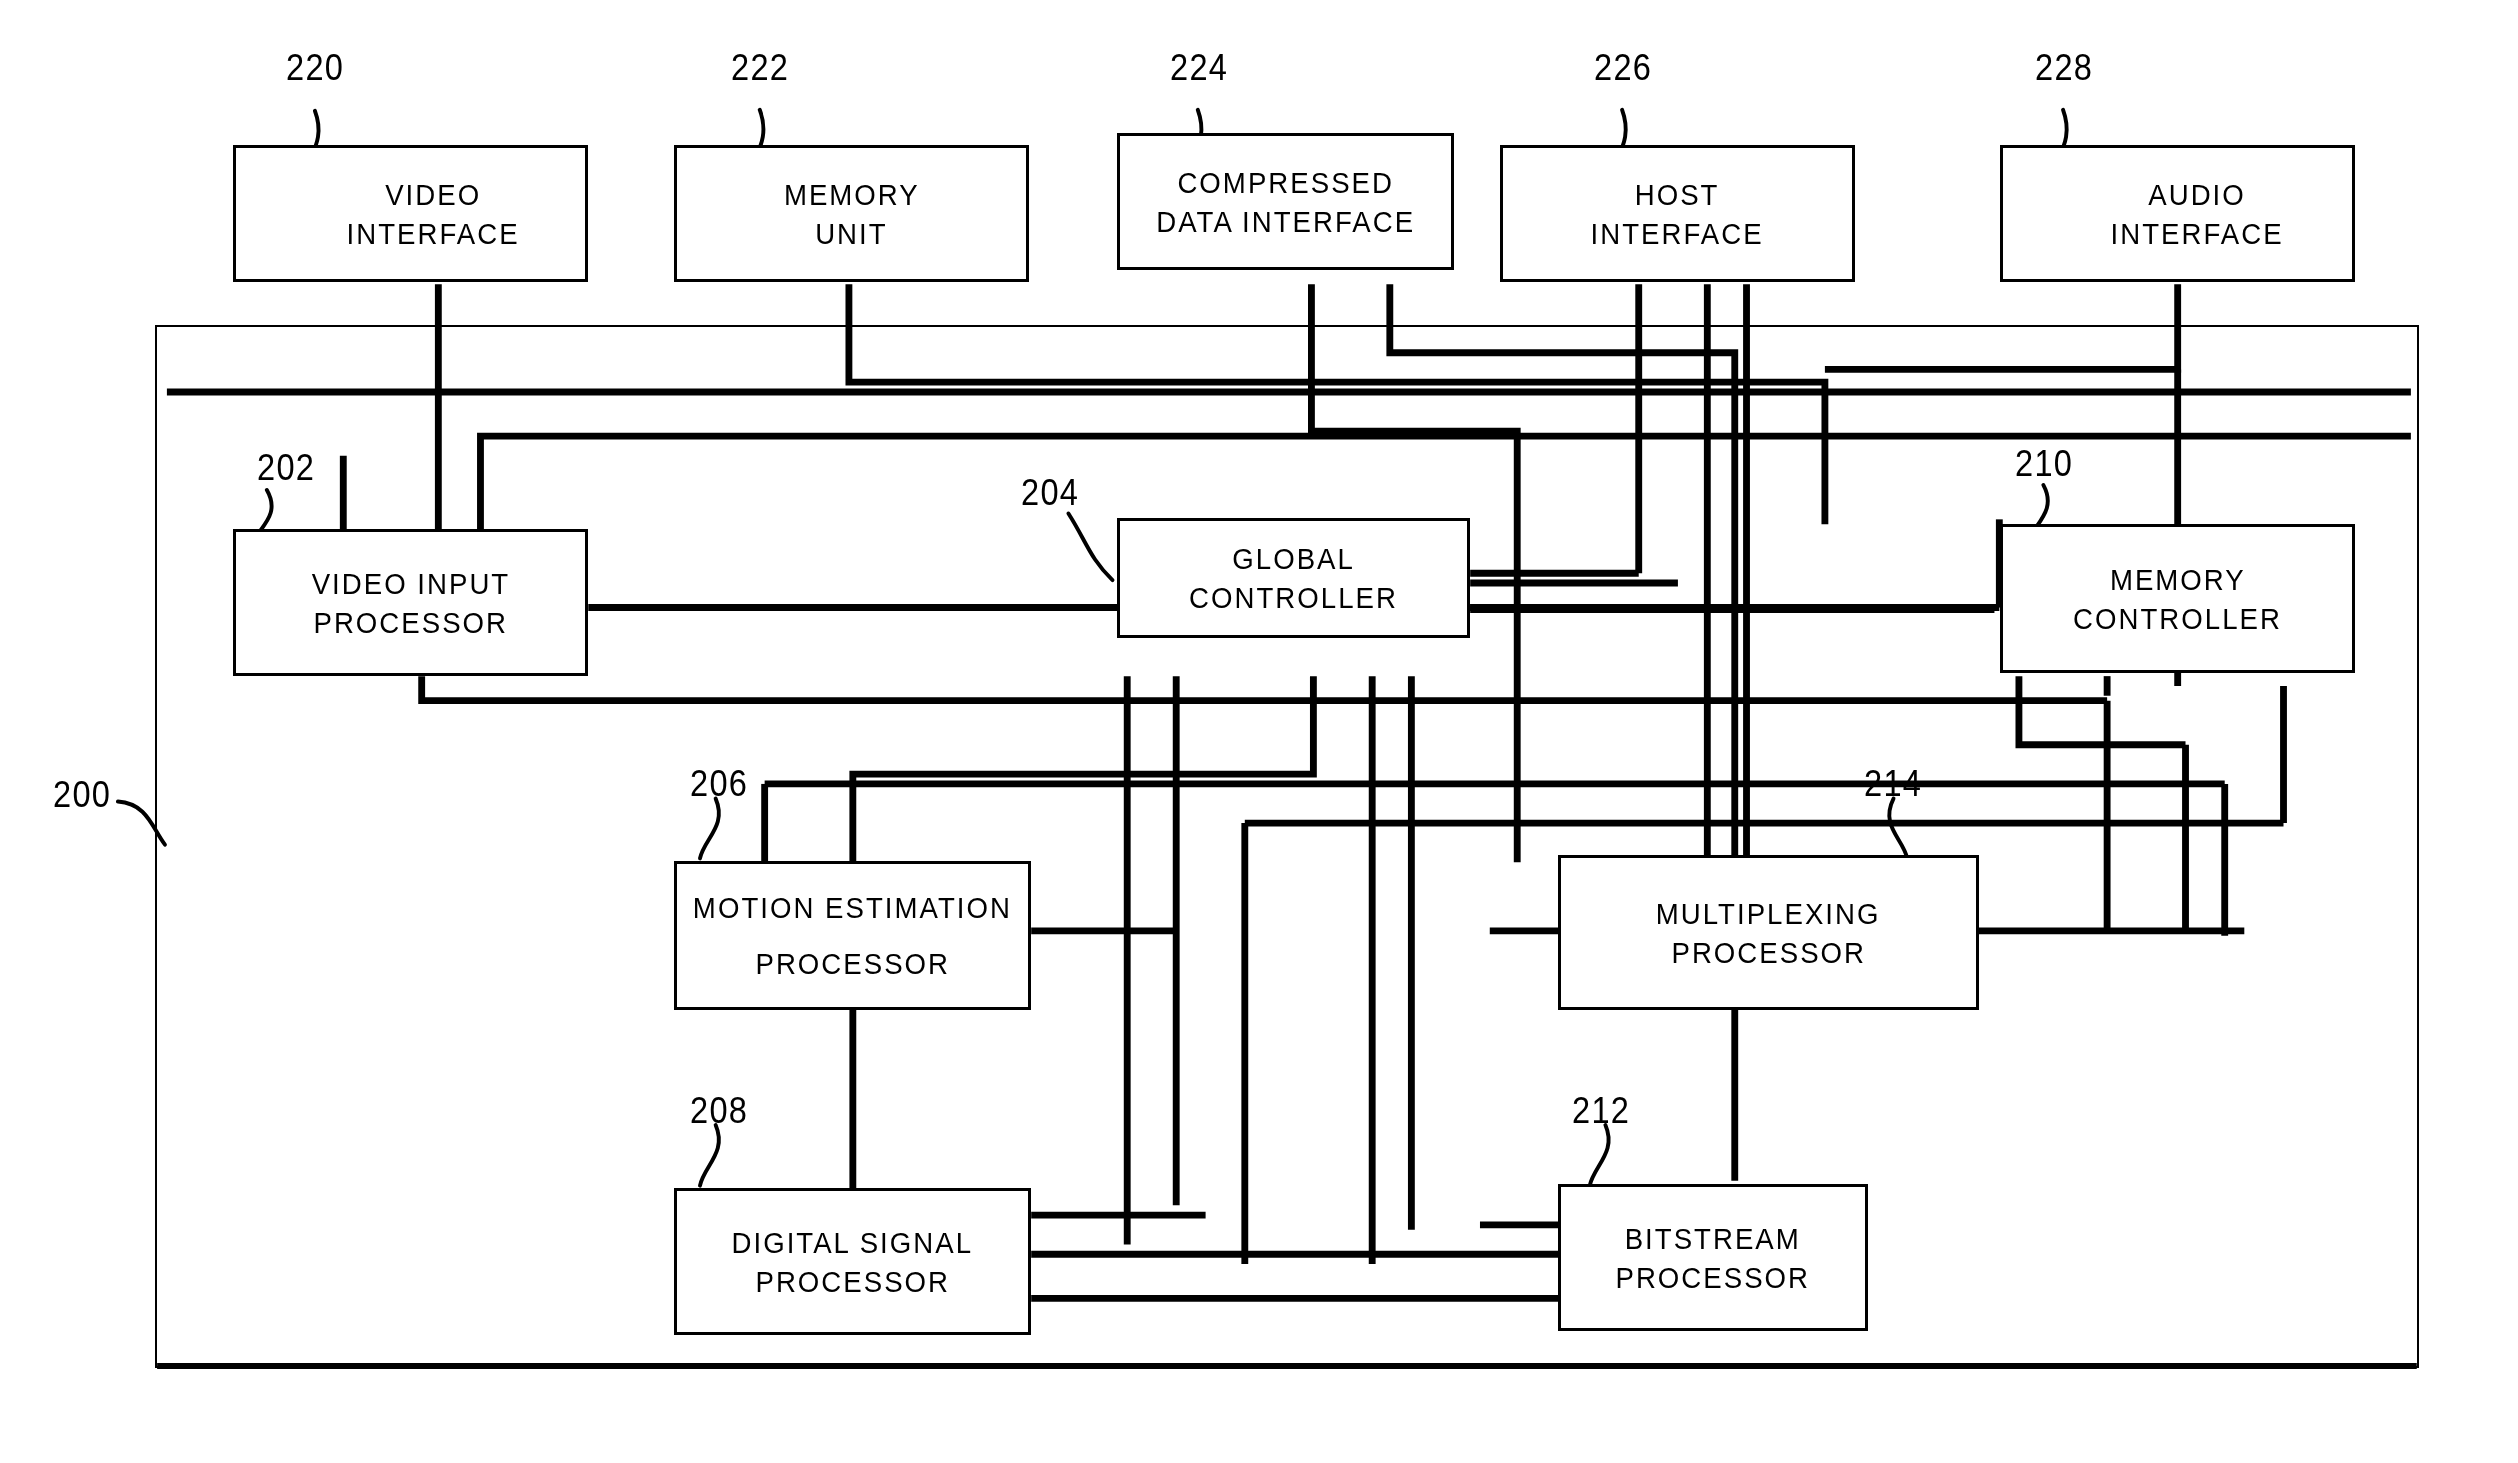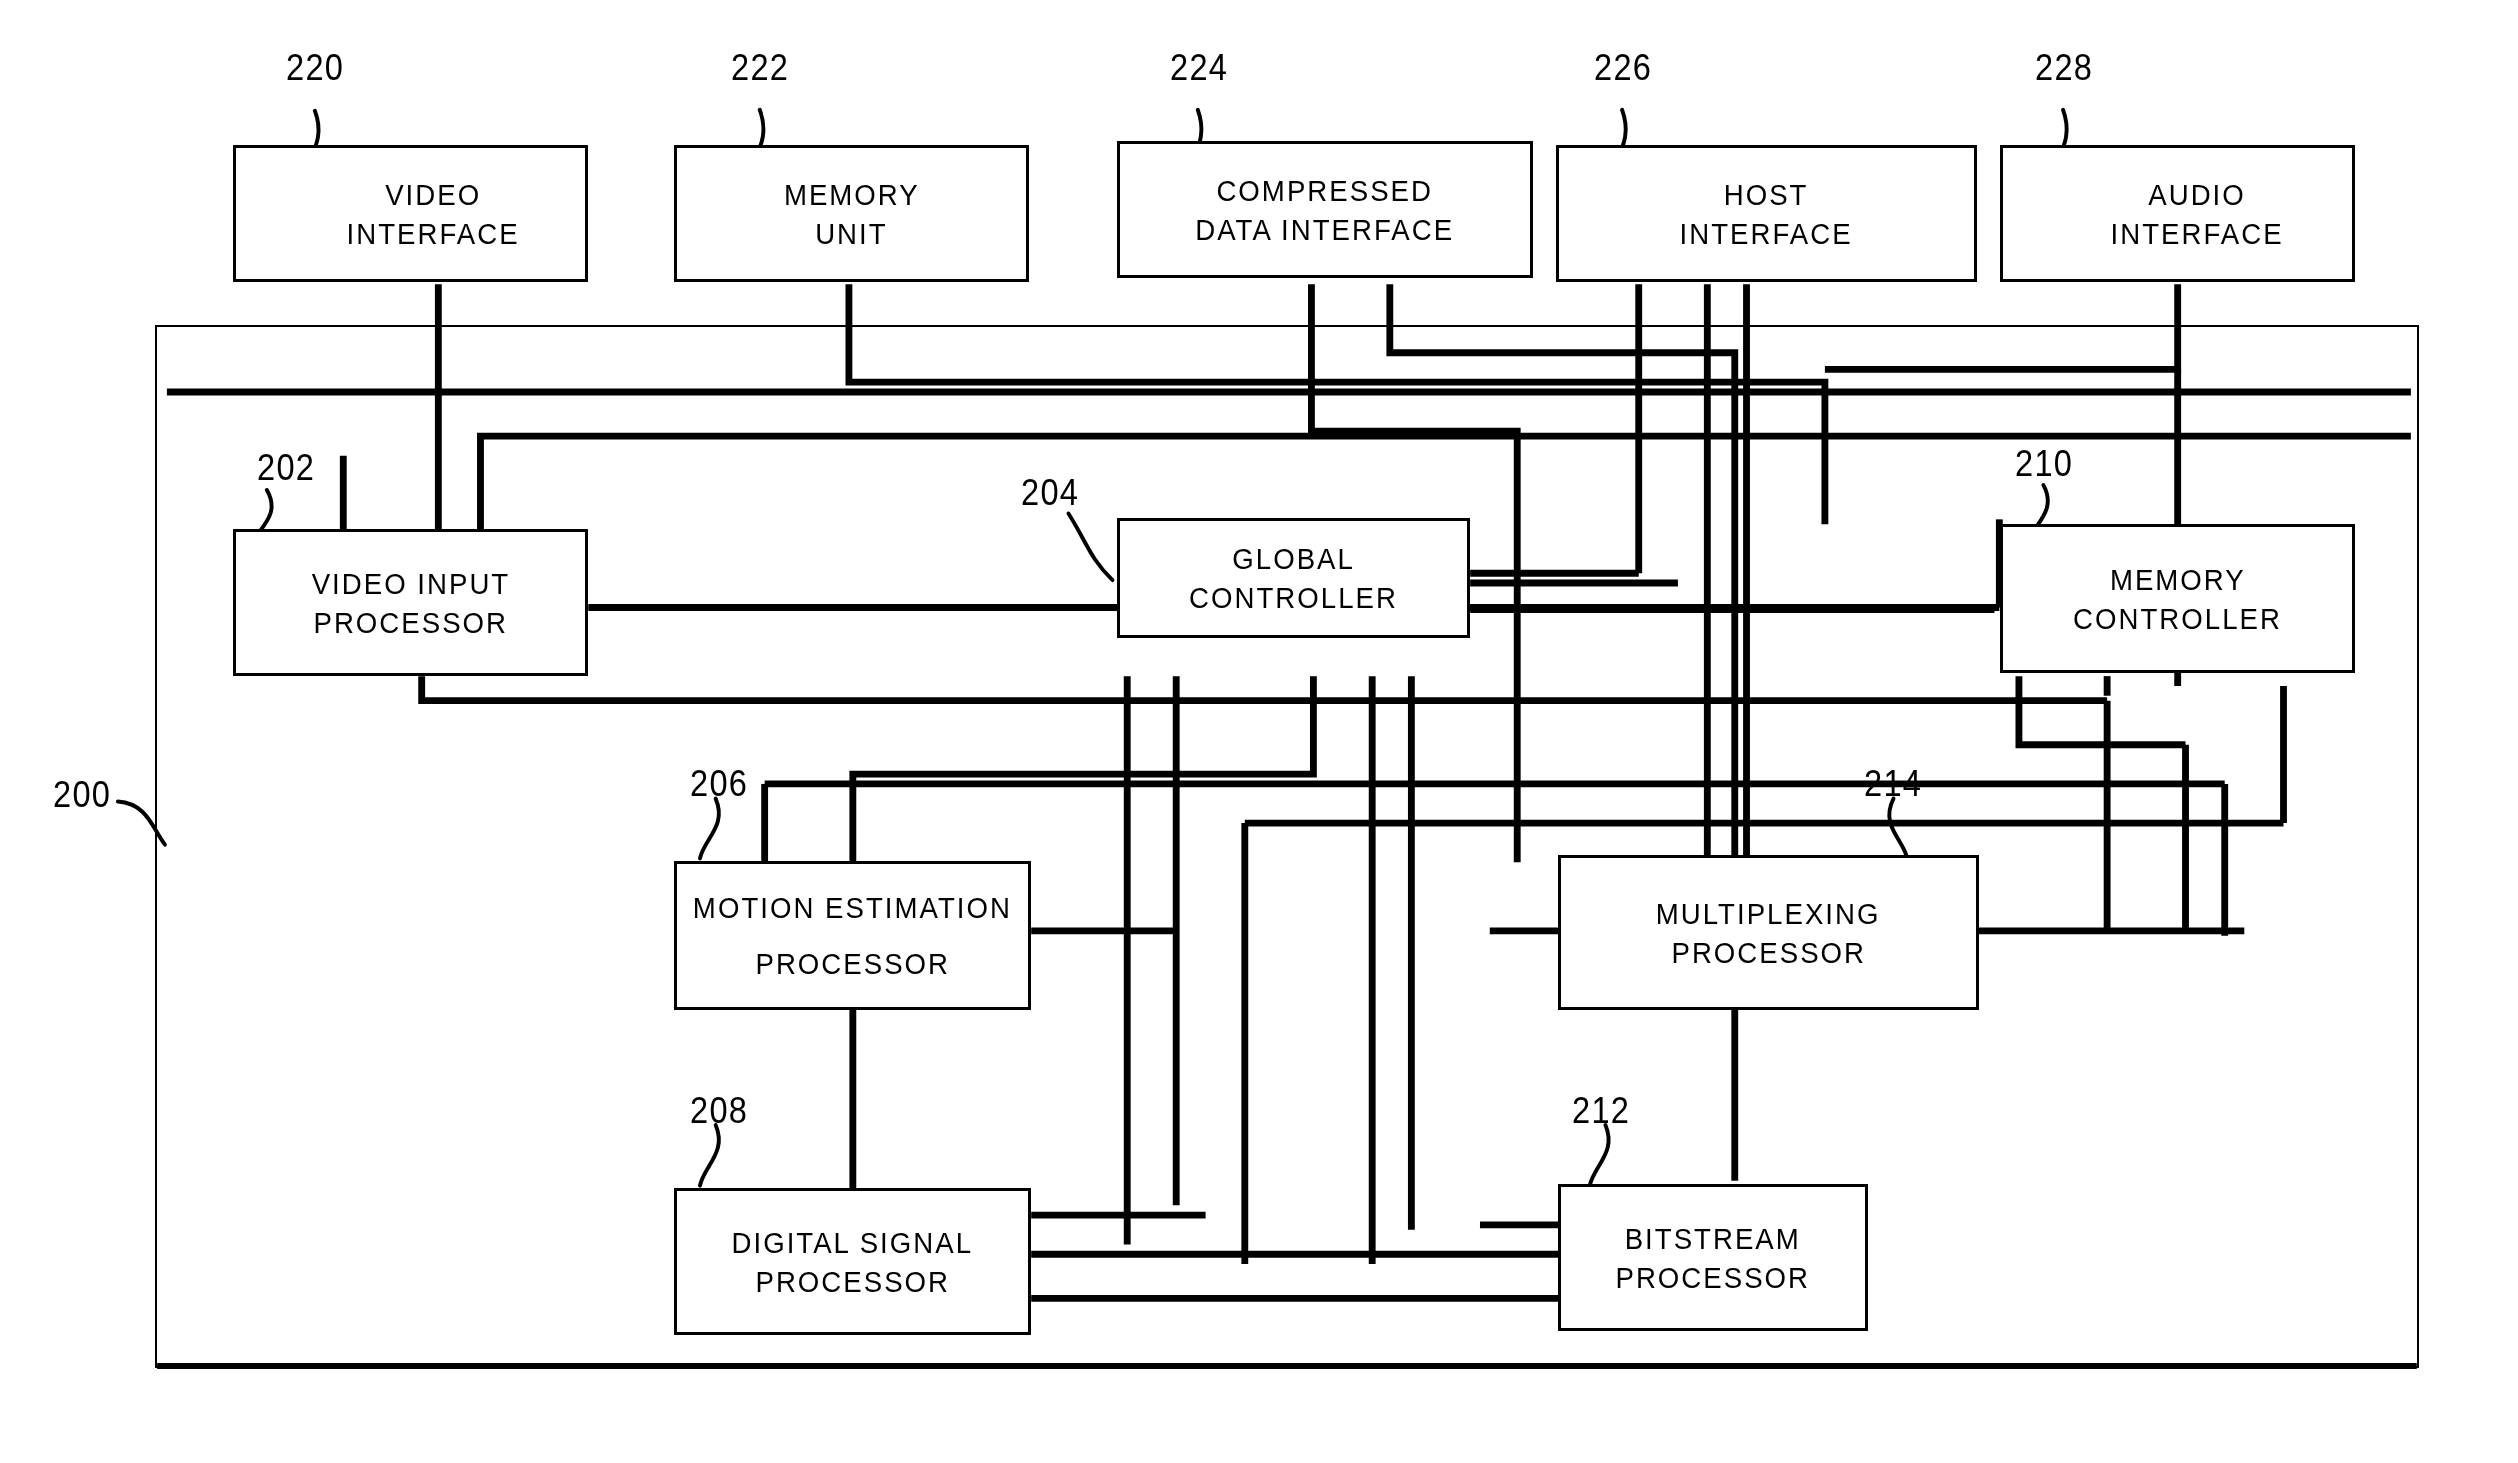--- a/index.html
+++ b/index.html
@@ -178,27 +178,27 @@
     <span class="ln">INTERFACE</span>
   </div>
   <div class="ref" style="left:282px; top:47px;">220</div>
 
   <div class="blk" style="left:674px; top:145px; width:355px; height:137px;">
     <span class="ln">MEMORY</span>
     <span class="ln">UNIT</span>
   </div>
   <div class="ref" style="left:727px; top:47px;">222</div>
 
-  <div class="blk" style="left:1117px; top:141px; width:416px; height:137px;">
+  <div class="blk" style="left:1117px; top:133px; width:337px; height:137px;">
     <span class="ln">COMPRESSED</span>
     <span class="ln">DATA INTERFACE</span>
   </div>
   <div class="ref" style="left:1166px; top:47px;">224</div>
 
-  <div class="blk" style="left:1556px; top:145px; width:421px; height:137px;">
+  <div class="blk" style="left:1500px; top:145px; width:355px; height:137px;">
     <span class="ln">HOST</span>
     <span class="ln">INTERFACE</span>
   </div>
   <div class="ref" style="left:1590px; top:47px;">226</div>
 
   <div class="blk" style="left:2000px; top:145px; width:355px; height:137px;padding-left:40px;">
     <span class="ln">AUDIO</span>
     <span class="ln">INTERFACE</span>
   </div>
   <div class="ref" style="left:2031px; top:47px;">228</div>

